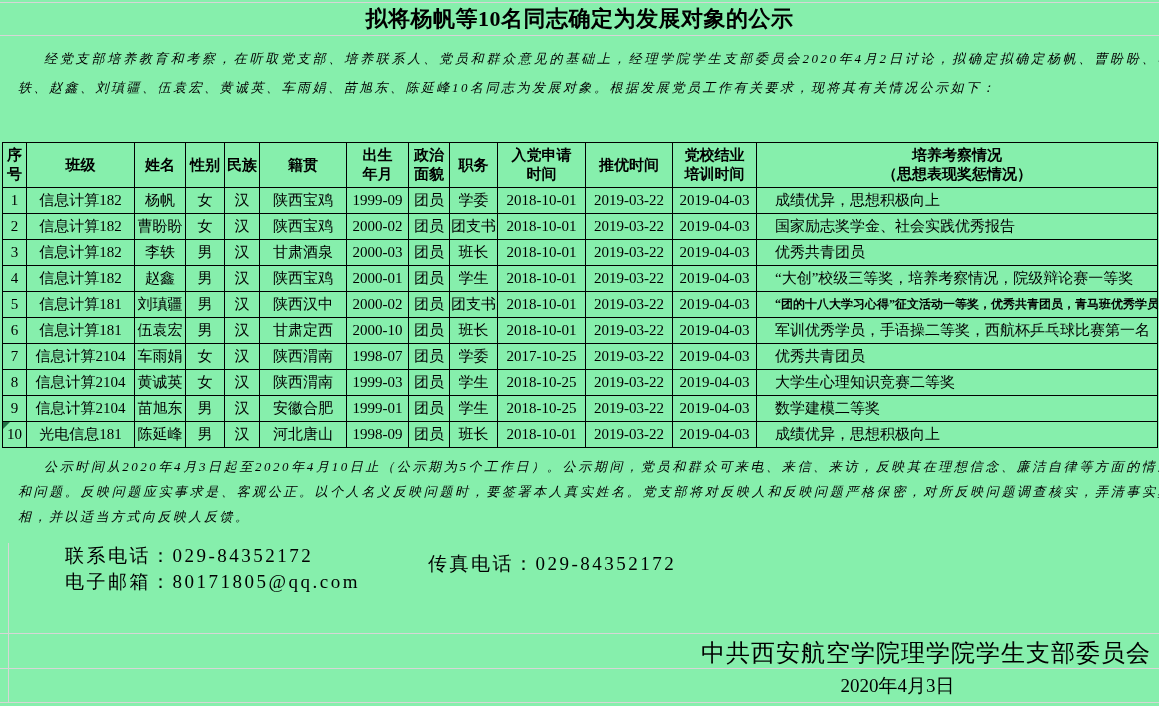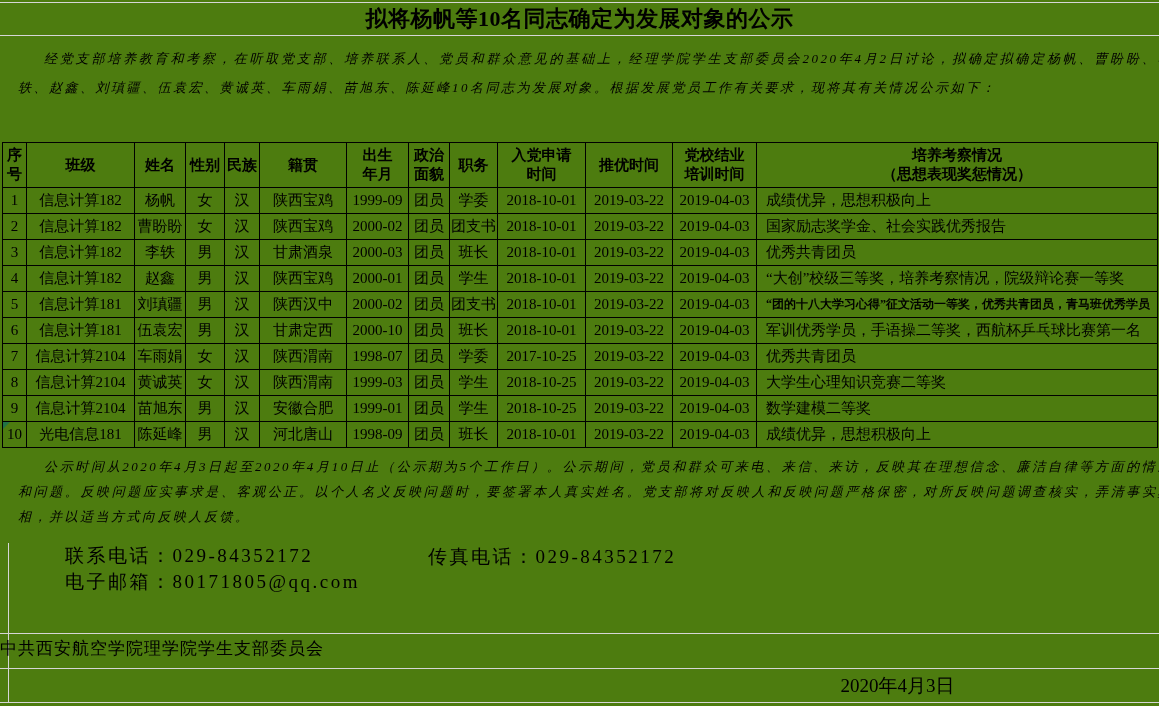--- a/index.html
+++ b/index.html
@@ -1,20 +1,20 @@
 <!DOCTYPE html>
 <html><head>
 <meta charset="utf-8">
 <style>
   * { margin:0; padding:0; box-sizing:border-box; }
   html,body { background:#ffffff; }
   .page {
     position:relative;
     width:1159px; height:706px;
-    background:#4d7c0f;
+    background:#86efac;
     color:#000000;
     font-family:"Liberation Serif","DejaVu Serif",serif;
     overflow:hidden;
   }
   .gridline {
     position:absolute; left:0; right:0; height:1px;
     background:#d6d6d6;
   }
   .vgridline {
     position:absolute; width:1px;
@@ -43,37 +43,37 @@
     text-align:center; vertical-align:middle;
     font-family:"Liberation Serif","DejaVu Serif",serif;
     padding:0 1px;
     white-space:nowrap;
   }
   table.main th {
     font-size:15px; font-weight:bold; line-height:19px;
     height:45px; white-space:pre-line;
   }
   table.main td { font-size:15px; height:26px; }
-  table.main td.remark { text-align:left; padding-left:9px; white-space:nowrap; }
+  table.main td.remark { text-align:left; padding-left:18px; white-space:nowrap; }
   table.main td.small  { font-size:12px; font-weight:bold; }
   table.main td.err { position:relative; }
   table.main td.err::before {
     content:""; position:absolute; top:0; left:0;
     border-top:7px solid #217346; border-right:7px solid transparent;
   }
   .contacts {
     position:absolute; top:543px; left:0; width:1159px;
     font-size:19px; letter-spacing:2.5px; line-height:26px;padding-left:16px;
   }
   .contact-line { position:relative; padding-left:49px; height:26px; }
-  .fax-part { position:absolute; left:412px; top:1px; }
+  .fax-part { position:absolute; left:412px; top:8px; }
   .committee {
     position:absolute; top:637px; left:0; width:1159px;
-    padding-right:8px;
-    font-size:17px; letter-spacing:1px;
+    text-align:right; padding-right:8px;
+    font-size:24px; letter-spacing:1px;
   }
   .sign-date {
     position:absolute; top:673px; left:608px; width:579px;
     text-align:center; font-size:19px;
   }
 </style>
 </head>
 <body>
 
 <div class="page">

